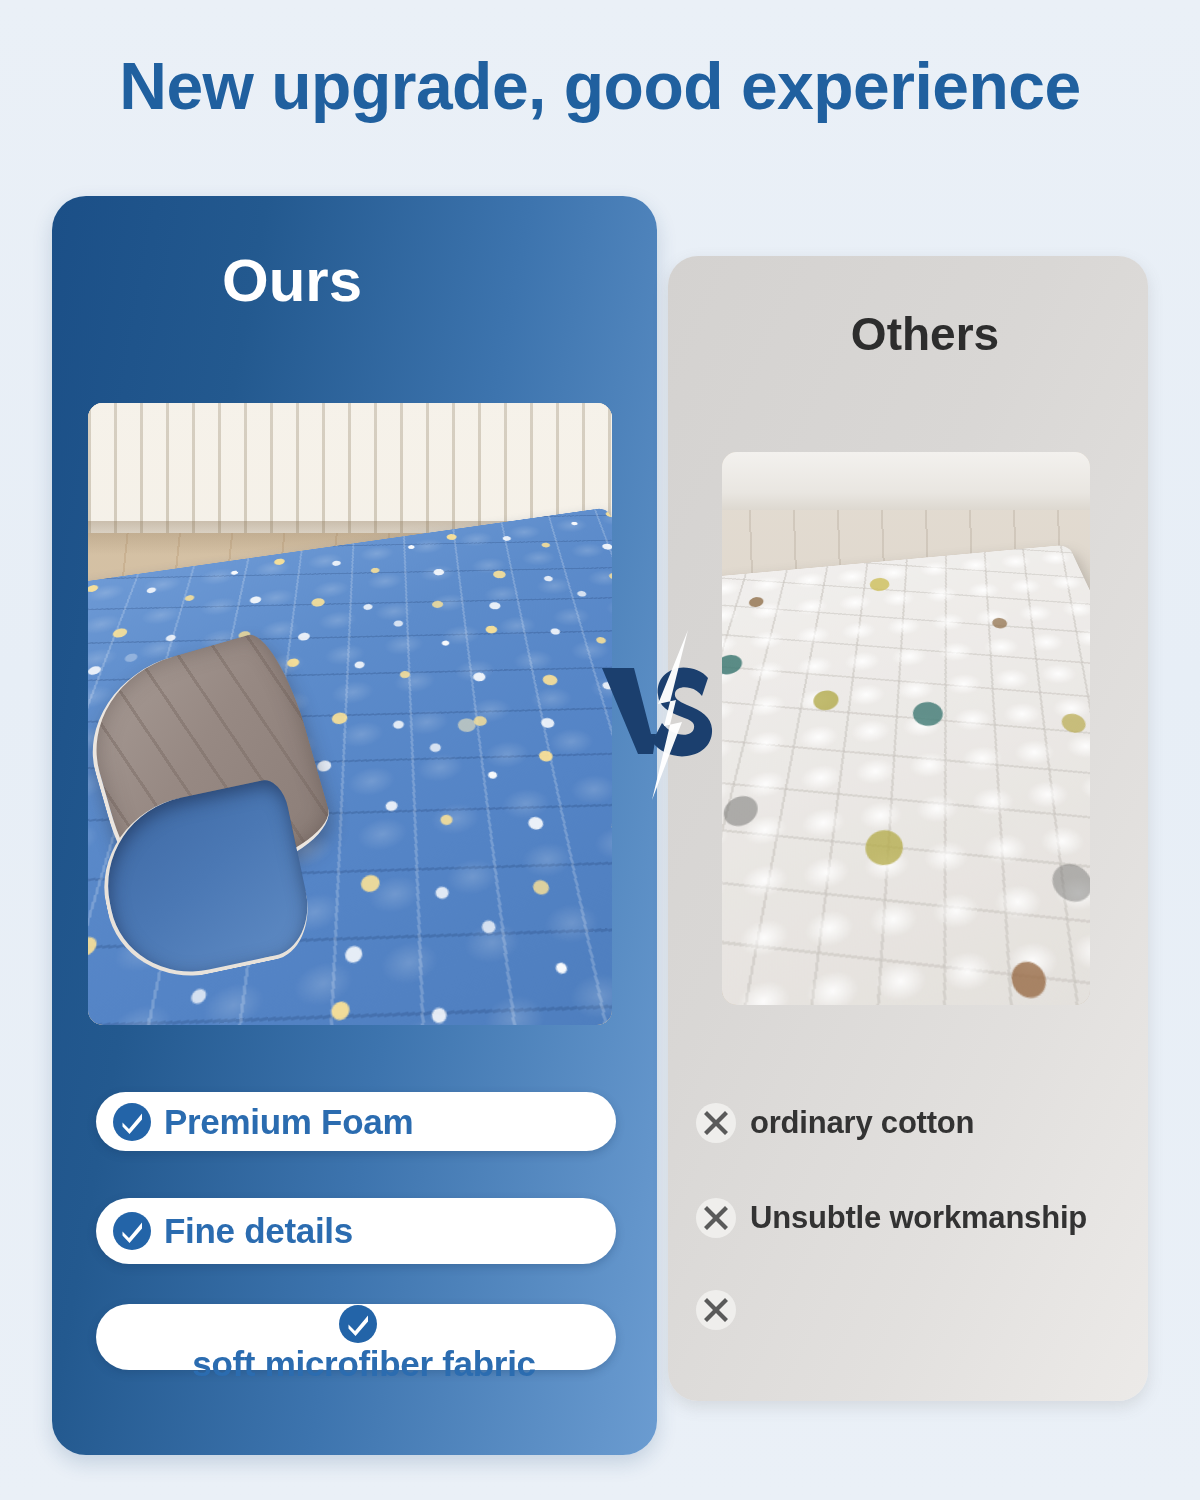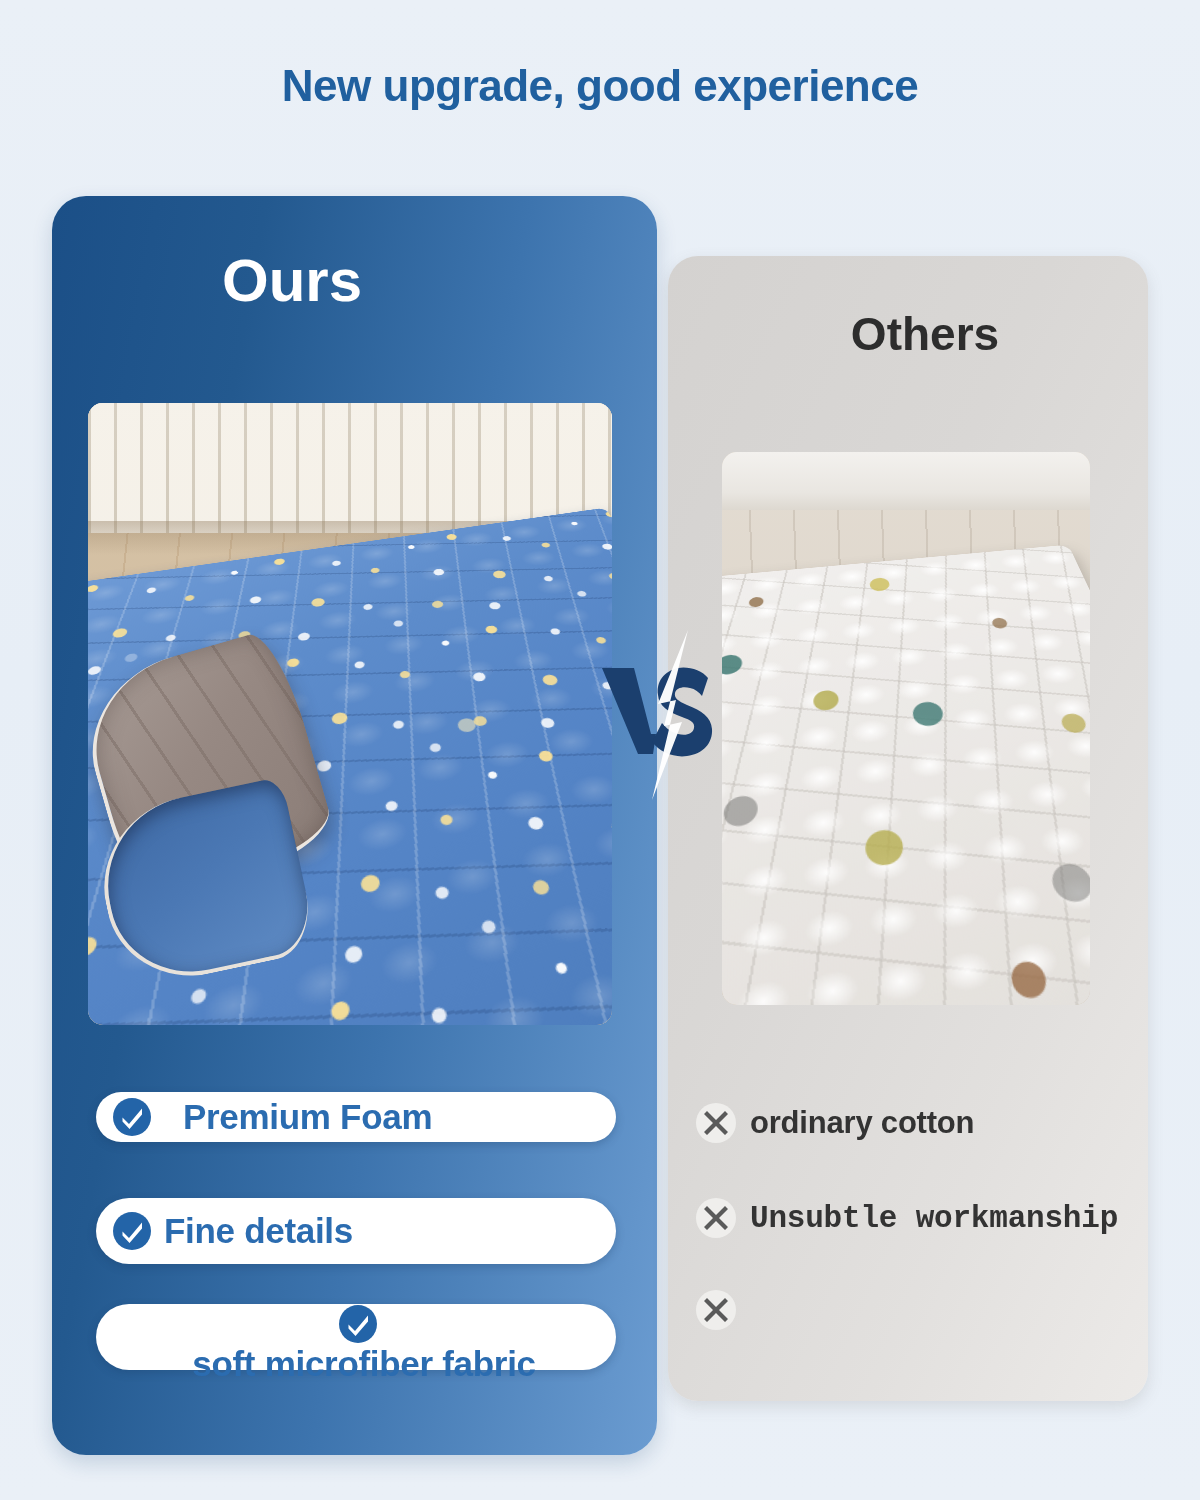--- a/index.html
+++ b/index.html
@@ -15,21 +15,21 @@
     position: relative;
   }
 
   
   .page-title {
     position: absolute;
     left: 0;
     top: 46px;
     width: 1200px;
     text-align: center;
-    font-size: 44px;
+    font-size: 66px;
     line-height: 80px;
     font-weight: bold;
     color: #20609f;
     letter-spacing: -0.5px;
     white-space: nowrap;
   }
 
   
   .panel {
     position: absolute;
@@ -280,21 +280,21 @@
   
   .pill {
     position: absolute;
     display: flex;
     align-items: center;
     background: #ffffff;
     border-radius: 40px;
     box-shadow: 0 3px 8px rgba(20, 50, 90, 0.25);
     box-sizing: border-box;
   }
-  .pill-1 { left: 96px; top: 1092px; width: 520px; height: 50px; padding-left: 16px; gap: 19px; }
+  .pill-1 { left: 96px; top: 1092px; width: 520px; height: 59px; padding-left: 16px; }
   .pill-2 { left: 96px; top: 1198px; width: 520px; height: 66px; padding-left: 16px; }
   .pill-3 { left: 96px; top: 1304px; width: 520px; height: 66px; padding-left: 16px; flex-direction: column; }
 
   .check-icon {
     width: 40px;
     height: 40px;
     flex: 0 0 40px;
     margin-right: 12px;
   }
   .pill-label {
@@ -305,21 +305,21 @@
     white-space: nowrap;
   }
 
   
   .con-row {
     position: absolute;
     display: flex;
     align-items: center;
   }
   .con-1 { left: 694px; top: 1093px; margin-top: 8px; }
-  .con-2 { left: 694px; top: 1196px; font-family: Liberation Mono, monospace; }
+  .con-2 { left: 694px; top: 1196px; }
   .con-3 { left: 694px; top: 1288px; }
 
   .x-icon {
     width: 44px;
     height: 44px;
     flex: 0 0 44px;
     margin-right: 12px;
   }
   .con-label {
     font-size: 31px;

